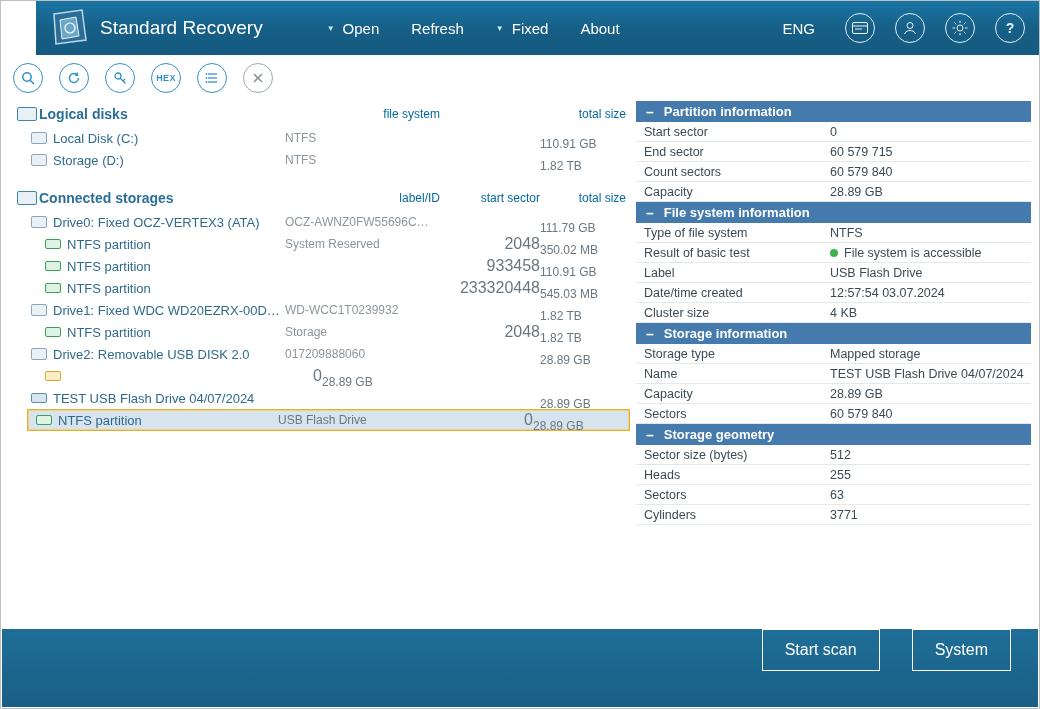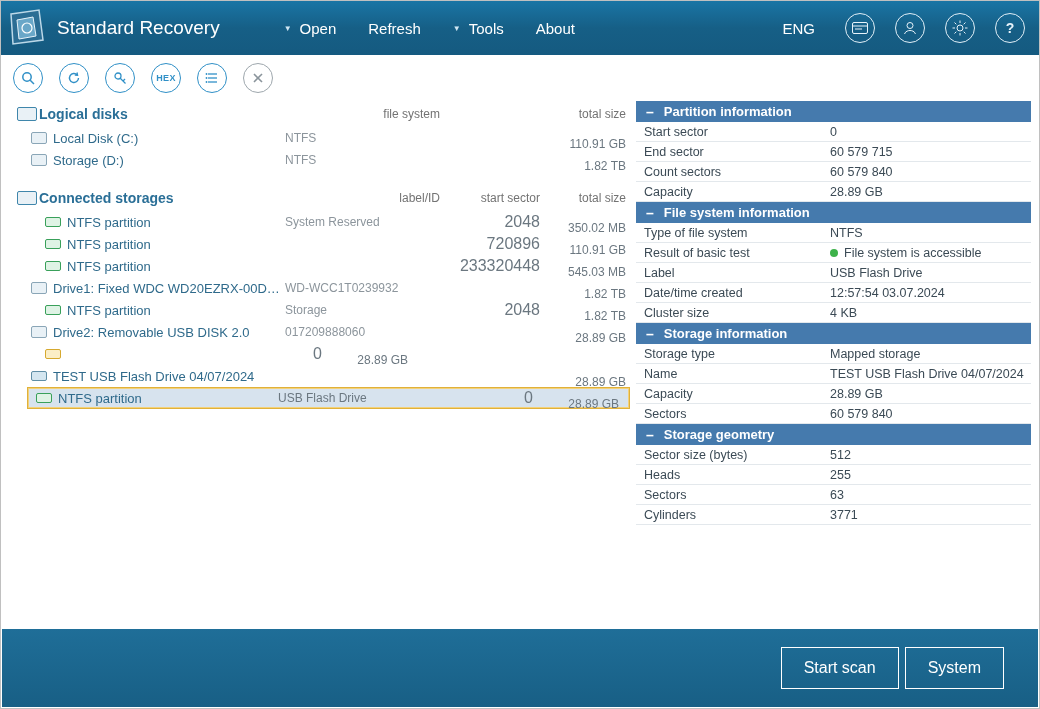--- a/index.html
+++ b/index.html
@@ -3,21 +3,21 @@
 <meta charset="utf-8">
 <style>
   * { box-sizing: border-box; margin: 0; padding: 0; font-family: "Segoe UI", Arial, sans-serif; }
   body { width: 1040px; height: 709px; background: #fff; overflow: hidden; border: 1px solid #c0c0c0; }
 
   
   .topbar {
     height: 54px;
     background: linear-gradient(to bottom, #1a75a5, #165f86 50%, #155a80);
     display: flex; align-items: center; color: #fff;
-    padding: 0 14px 0 2px; gap: 10px;
+    padding: 0 14px 0 10px; gap: 10px; margin-left: 35px;
   }
   .logo { width: 44px; height: 44px; position: relative; }
   .logo svg { width: 44px; height: 44px; }
   .app-title { font-size: 19px; font-weight: 400; flex: 0 0 auto; margin-right: 38px; }
   .menu { display: flex; align-items: center; gap: 0; }
   .menu .menu-item { font-size: 15px; padding: 6px 16px; display: flex; align-items: center; gap: 8px; cursor: pointer; }
   .menu .caret { font-size: 8px; color: #cfe6f3; }
   .spacer { flex: 1; }
   .lang { font-size: 15px; margin-right: 10px; cursor: pointer; }
   .round-btn {
@@ -41,34 +41,34 @@
   .left { width: 625px; }
   .right { flex: 1; padding: 0 8px 0 0; }
 
   
   .sec-head {
     display: flex; align-items: center; height: 26px; color: #2a6f97; font-weight: 600;
     font-size: 14px; padding-left: 6px;
   }
   .sec-head .hicon { width: 22px; display: flex; align-items: center; justify-content: flex-start; }
   .sec-head .cols { margin-left: auto; display: flex; }
-  .sec-head .col { color: #737373; font-weight: 400; font-size: 12px; text-align: right; }
+  .sec-head .col { color: #0369a1; font-weight: 400; font-size: 12px; text-align: right; }
   .colA { width: 155px; } .colB { width: 100px; } .colC { width: 96px; padding-right: 10px; }
 
   .row {
     display: flex; align-items: center; height: 22px; font-size: 13px; color: #2f6a8b;
     padding-left: 6px; cursor: pointer;
   }
   .row .ic { width: 22px; display: flex; align-items: center; justify-content: flex-start; }
   .row.ind1 { padding-left: 20px; }
   .row.ind2 { padding-left: 34px; }
   .row .name { flex: 1; overflow: hidden; white-space: nowrap; text-overflow: ellipsis; }
   .row .a { width: 155px; color: #8c959c; font-size: 12px; overflow: hidden; white-space: nowrap; text-overflow: ellipsis; }
   .row .b { width: 100px; color: #6b7780; font-size: 16px; text-align: right; }
-  .row .c { width: 96px; color: #6b7780; font-size: 12px; text-align: right; padding-right: 10px; margin-top: 11px; }
+  .row .c { width: 96px; color: #6b7780; font-size: 12px; padding-right: 10px; margin-top: 11px; }
   .row.selected {
     background: #d7e3ee;
     border: 1px solid #e0b13a;
     box-shadow: inset 0 0 0 1px #f3d17a;
     margin: 0 6px 0 16px; padding-left: 8px; height: 22px;
   }
   .row.selected .a, .row.selected .b, .row.selected .c { color: #6b7780; }
   .sep { height: 14px; }
 
   
@@ -89,21 +89,21 @@
     border-bottom: 1px solid #e3e8ec;
   }
   .kv-row .k { width: 186px; padding-left: 8px; color: #3b4a55; }
   .kv-row .v { flex: 1; padding-left: 8px; color: #3b4a55; }
   .ok-dot { width: 8px; height: 8px; border-radius: 50%; background: #3db24a; display: inline-block; margin-right: 6px; vertical-align: middle; }
 
   
   .bottombar {
     position: absolute; bottom: 1px; left: 1px; right: 1px;
     height: 78px; background: linear-gradient(to bottom, #1f6e98, #185f85);
-    display: flex; align-items: center; justify-content: flex-end; gap: 6px; padding: 0 34px;
+    display: flex; align-items: flex-start; justify-content: flex-end; gap: 32px; padding: 0 27px;
   }
   .big-btn {
     border: 1.5px solid #ffffff; background: transparent; color: #ffffff; font-size: 16px;
     padding: 11px 22px; cursor: pointer; min-width: 96px;
   }
 
   body { position: relative; }
 </style>
 </head>
 <body>
@@ -121,21 +121,21 @@
   <div class="menu">
     <div class="menu-item">
       <span class="caret">▼</span>
       <span>Open</span>
     </div>
     <div class="menu-item">
       <span>Refresh</span>
     </div>
     <div class="menu-item">
       <span class="caret">▼</span>
-      <span>Tools</span>
+      <span>Fixed</span>
     </div>
     <div class="menu-item">
       <span>About</span>
     </div>
   </div>
 
   <div class="spacer"></div>
   <div class="lang">ENG</div>
 
   <div class="round-btn">
@@ -252,36 +252,45 @@
           <span class="disk-ic big"></span>
         </span>
       <span>Connected storages</span>
       <span class="cols">
         <span class="col colA">label/ID</span>
         <span class="col colB">start sector</span>
         <span class="col colC">total size</span>
       </span>
     </div>
     <div id="connected-body">
+        <div class="row ind1">
+          <span class="ic">
+            <span class="disk-ic"></span>
+          </span>
+          <span class="name">Drive0: Fixed OCZ-VERTEX3 (ATA)</span>
+          <span class="a">OCZ-AWNZ0FW55696C…</span>
+          <span class="b"></span>
+          <span class="c">111.79 GB</span>
+        </div>
         <div class="row ind2">
           <span class="ic">
             <span class="part-ic"></span>
           </span>
           <span class="name">NTFS partition</span>
           <span class="a">System Reserved</span>
           <span class="b">2048</span>
           <span class="c">350.02 MB</span>
         </div>
         <div class="row ind2">
           <span class="ic">
             <span class="part-ic"></span>
           </span>
           <span class="name">NTFS partition</span>
           <span class="a"></span>
-          <span class="b">720896</span>
+          <span class="b">933458</span>
           <span class="c">110.91 GB</span>
         </div>
         <div class="row ind2">
           <span class="ic">
             <span class="part-ic"></span>
           </span>
           <span class="name">NTFS partition</span>
           <span class="a"></span>
           <span class="b">233320448</span>
           <span class="c">545.03 MB</span>

